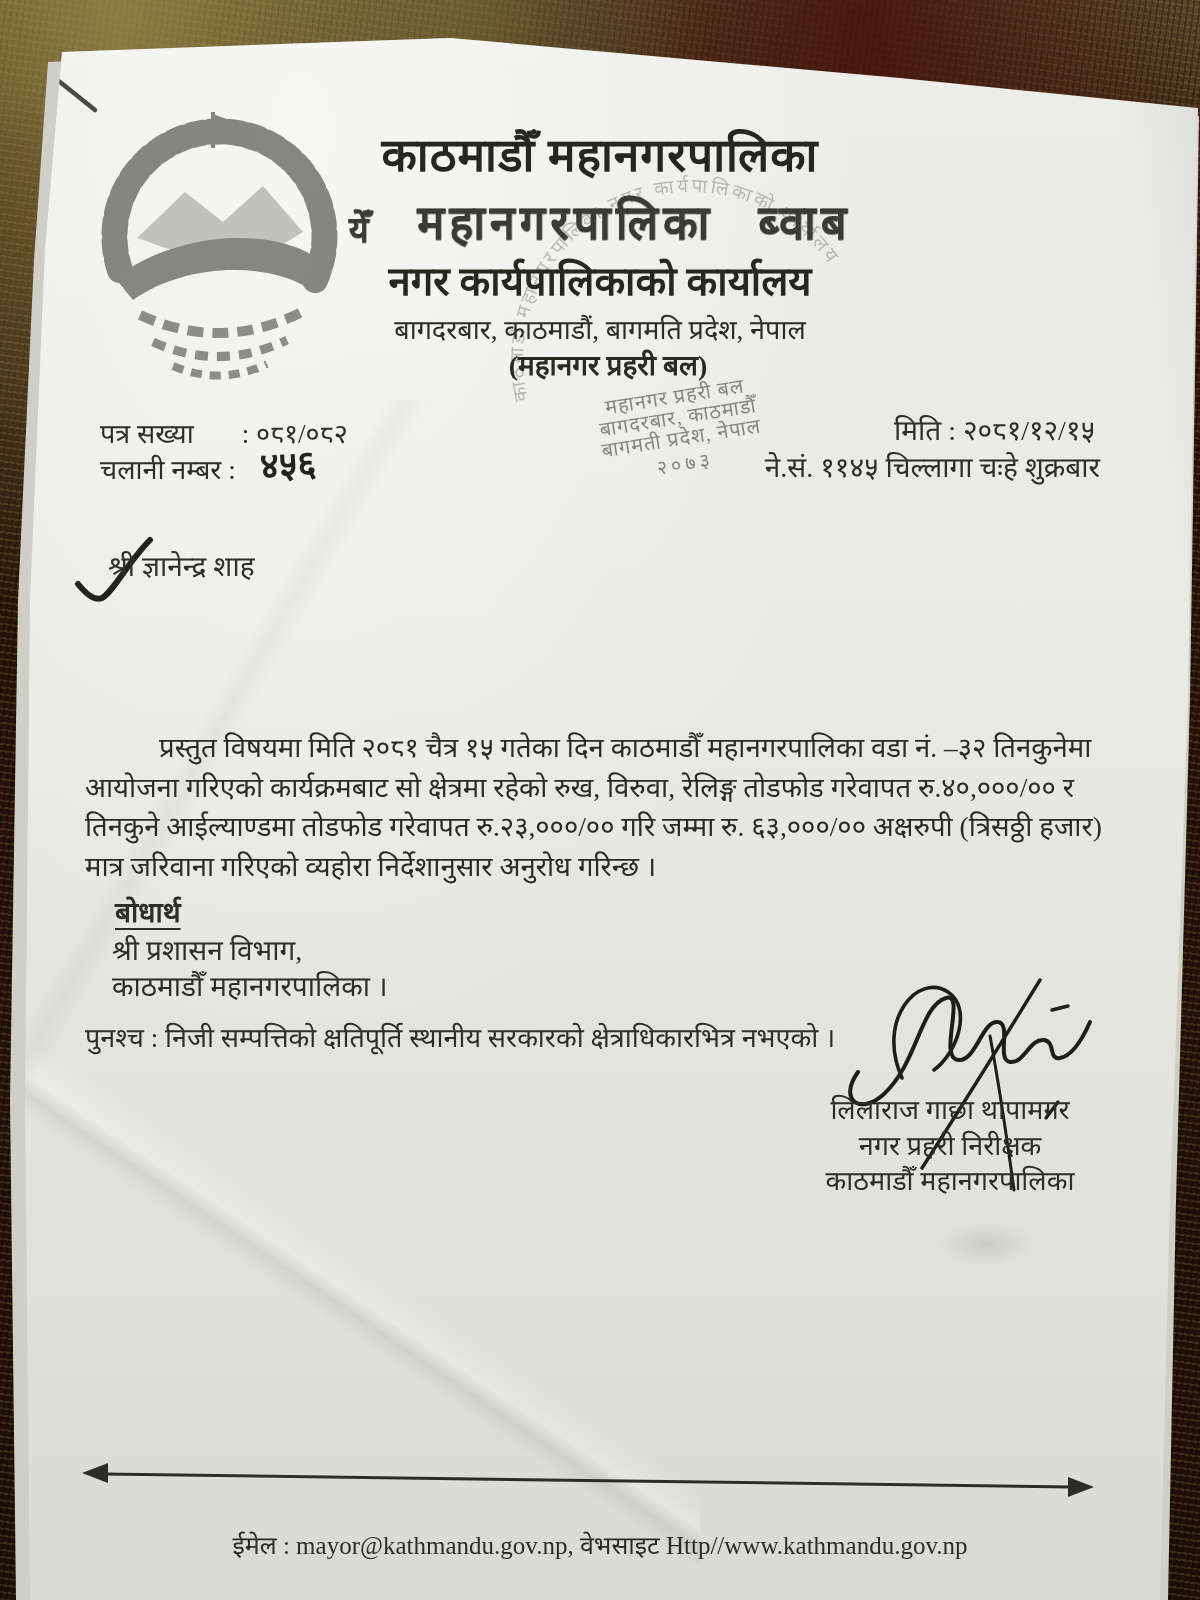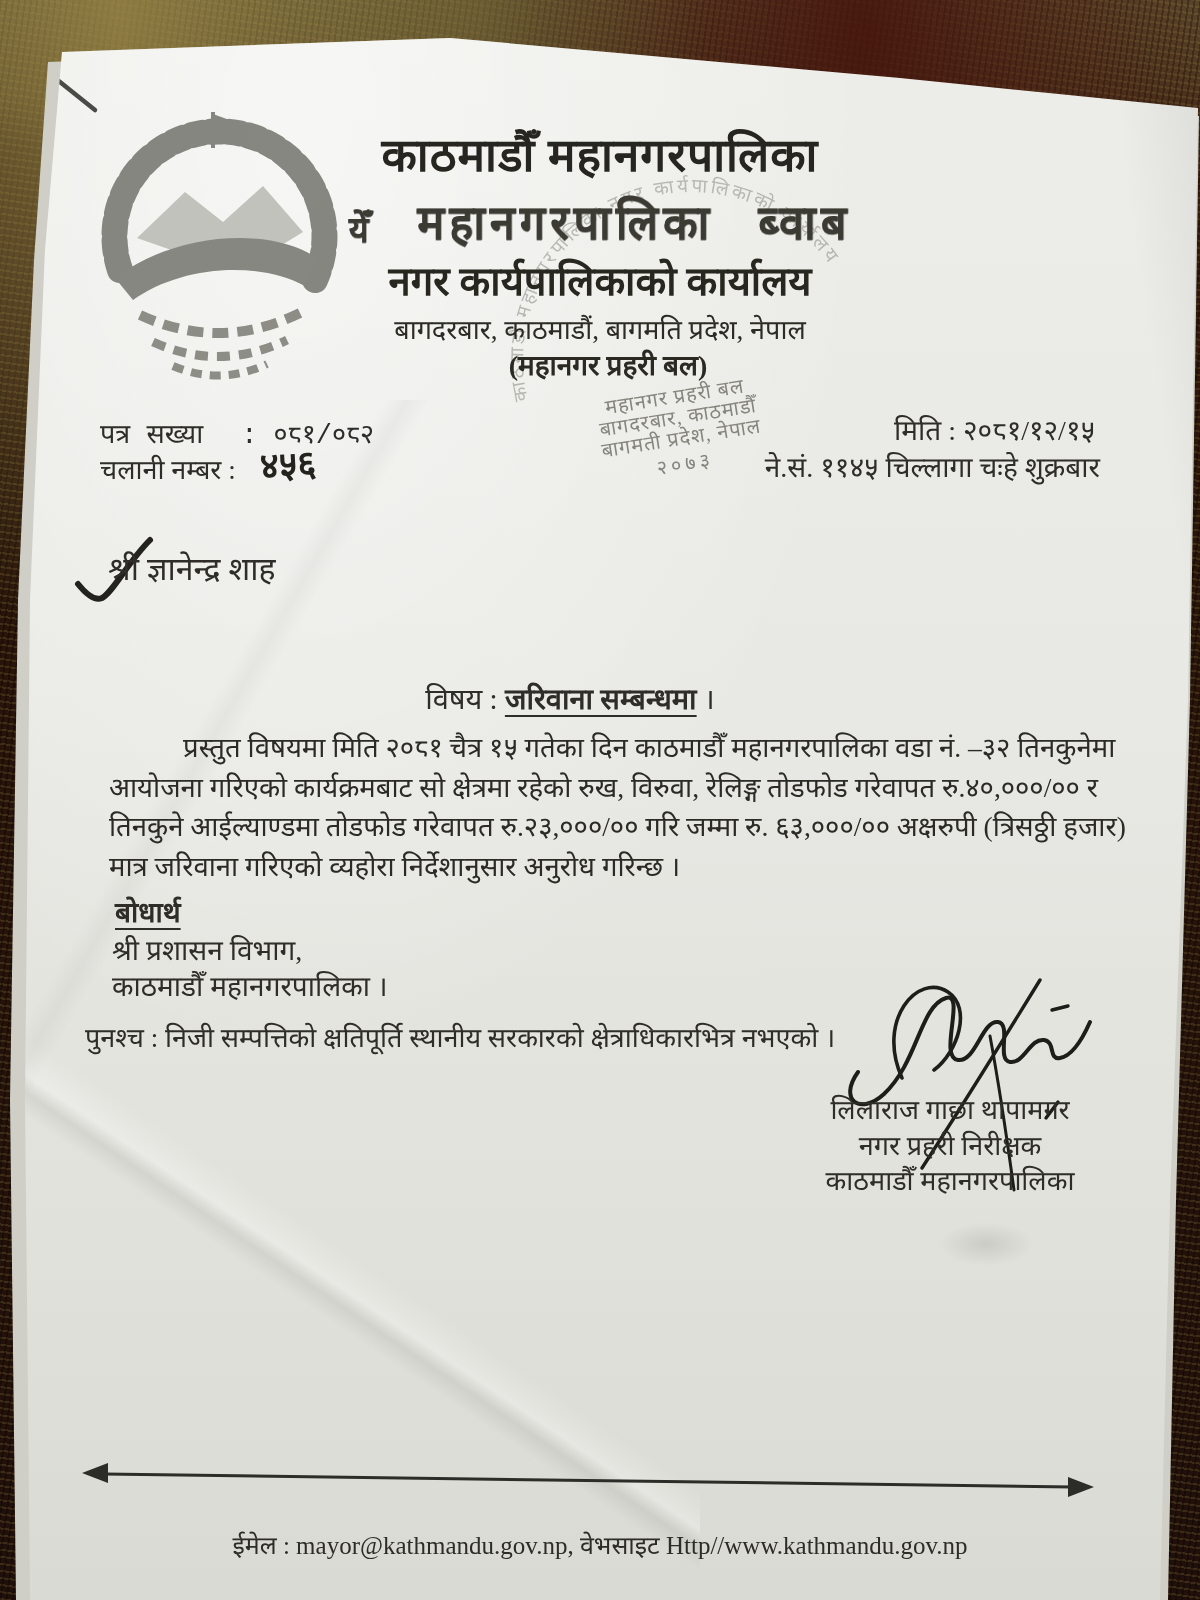--- a/index.html
+++ b/index.html
@@ -48,33 +48,33 @@
     text-shadow:0 1px 0 rgba(40,40,35,.45),1px 0 0 rgba(40,40,35,.35);}
   .ranjana .rj-left{font-size:34px;}
   .h-office{left:0;right:0;top:252px;text-align:center;font-size:40px;font-weight:600;color:#27261f;}
   .h-addr{left:0;right:0;top:310px;text-align:center;font-size:27px;color:#2c2b24;}
   .h-unit{left:0;right:0;top:345px;text-align:center;font-size:28px;font-weight:600;color:#2a2922;margin-left:16px;}
   
   .stamp-lines{left:540px;top:386px;width:280px;transform:rotate(-9deg);transform-origin:center;
     text-align:center;color:#7d7d74;font-size:20px;line-height:21px;letter-spacing:1px;opacity:.92;}
   .stamp-lines .yr{margin-top:5px;letter-spacing:4px;}
   
-  .meta-left1{left:100px;top:414px;font-size:27px;display:flex;gap:38px;font-family:Liberation Mono, monospace;}
+  .meta-left1{left:100px;top:414px;font-size:27px;display:flex;gap:48px;}
   .meta-left2{left:100px;top:450px;font-size:27px;display:flex;gap:24px;align-items:flex-start;}
   .dispatch-val{font-size:36px;line-height:30px;transform:rotate(-3deg);color:#23221c;font-weight:600;}
   .meta-right1{right:105px;top:410px;font-size:28px;}
   .meta-right2{right:100px;top:447px;font-size:28px;}
   
-  .addr1{left:108px;top:546px;font-size:32px;}
+  .addr1{left:108px;top:546px;font-size:28px;}
   .addr2{left:108px;top:584px;font-size:28px;}
   
   .subject{left:0;right:60px;top:678px;text-align:center;font-size:29px;}
   .subject .u{font-weight:700;text-decoration:underline;text-underline-offset:6px;}
   
-  .body-par{left:85px;top:728px;width:1040px;font-size:27.5px;line-height:39.5px;color:#2b2a24;margin-left:24px;}
+  .body-par{left:85px;top:728px;width:1040px;font-size:27.5px;line-height:39.5px;color:#2b2a24;}
   .body-par .l1{text-indent:74px;}
   
   .cc-head{left:115px;top:892px;font-size:28px;font-weight:700;text-decoration:underline;text-underline-offset:6px;}
   .cc1{left:112px;top:930px;font-size:28px;}
   .cc2{left:112px;top:966px;font-size:28px;}
   
   .ps{left:85px;top:1018px;font-size:27px;}
   
   .sig-name{left:790px;top:1090px;width:320px;text-align:center;font-size:27px;}
   .sig-desig{left:790px;top:1126px;width:320px;text-align:center;font-size:27px;}
@@ -147,25 +147,20 @@
     <span class="dispatch-val">४५६</span>
   </div>
   <div class="abs meta-right1">मिति : २०८१/१२/१५</div>
   <div class="abs meta-right2">ने.सं. ११४५ चिल्लागा चःहे शुक्रबार</div>
 
   <svg class="overlay" width="1200" height="1600">
     <path d="M 78 584 C 86 594 95 601 102 598 C 113 592 128 562 150 540" fill="none" stroke="#23221e" stroke-width="6" stroke-linecap="round"></path>
   </svg>
   <div class="abs addr1">श्री ज्ञानेन्द्र शाह</div>
 
-  <div class="abs subject">
-    <span>विषय :</span>
-    <span class="u">जरिवाना सम्बन्धमा</span>
-    <span> ।</span>
-  </div>
 
   <div class="abs body-par">
     <div class="l1">प्रस्तुत विषयमा मिति २०८१ चैत्र १५ गतेका दिन काठमाडौँ महानगरपालिका वडा नं. –३२ तिनकुनेमा</div>
     <div>आयोजना गरिएको कार्यक्रमबाट सो क्षेत्रमा रहेको रुख, विरुवा, रेलिङ्ग तोडफोड गरेवापत रु.४०,०००/०० र</div>
     <div>तिनकुने आईल्याण्डमा तोडफोड गरेवापत रु.२३,०००/०० गरि जम्मा रु. ६३,०००/०० अक्षरुपी (त्रिसठ्ठी हजार)</div>
     <div>मात्र जरिवाना गरिएको व्यहोरा निर्देशानुसार अनुरोध गरिन्छ ।</div>
   </div>
 
   <div class="abs cc-head">बोधार्थ</div>
   <div class="abs cc1">श्री प्रशासन विभाग,</div>

